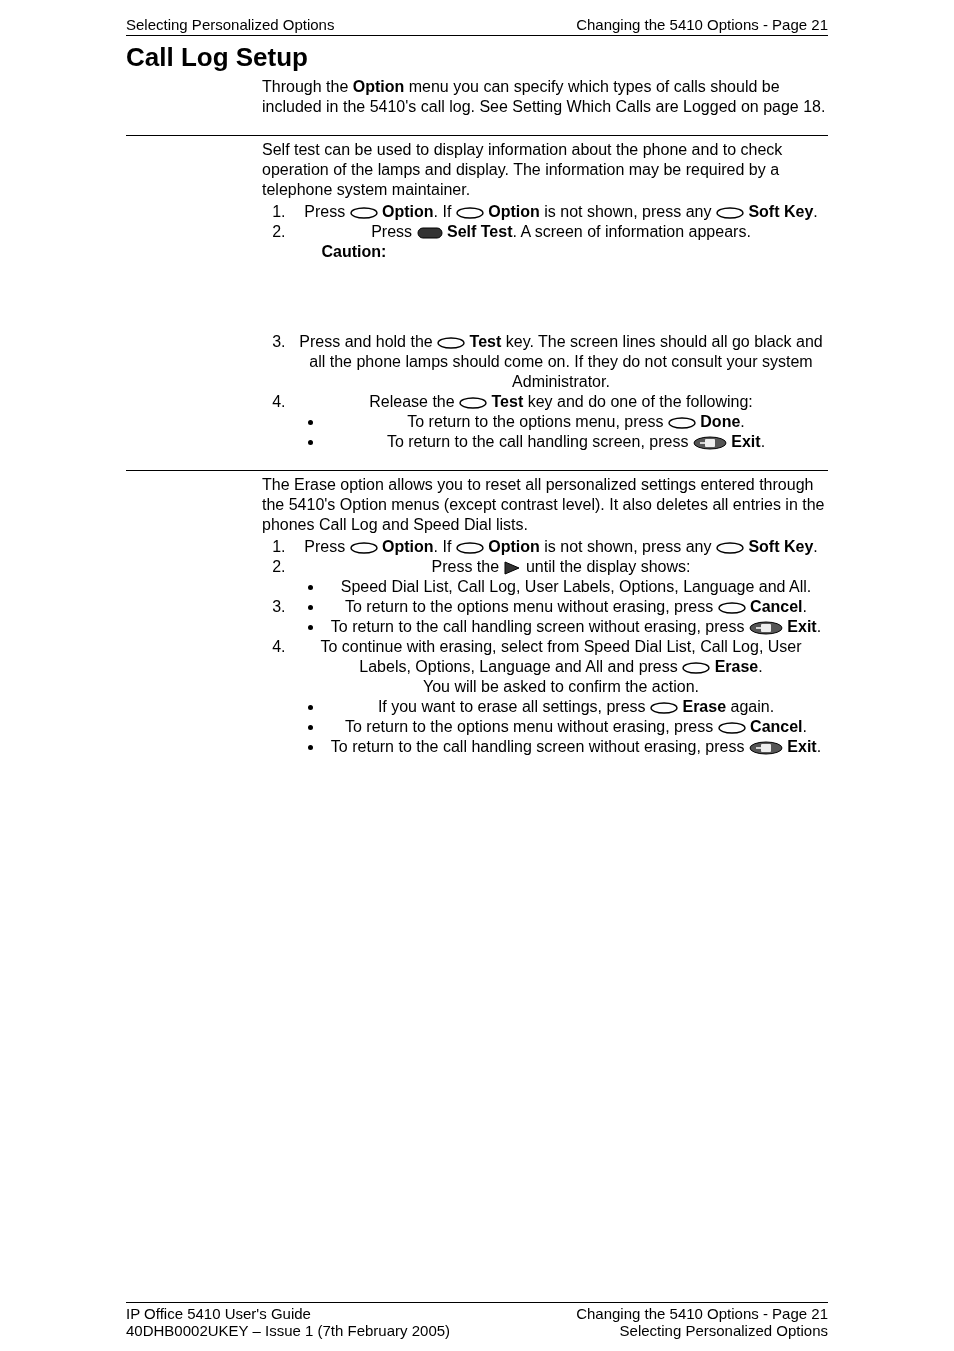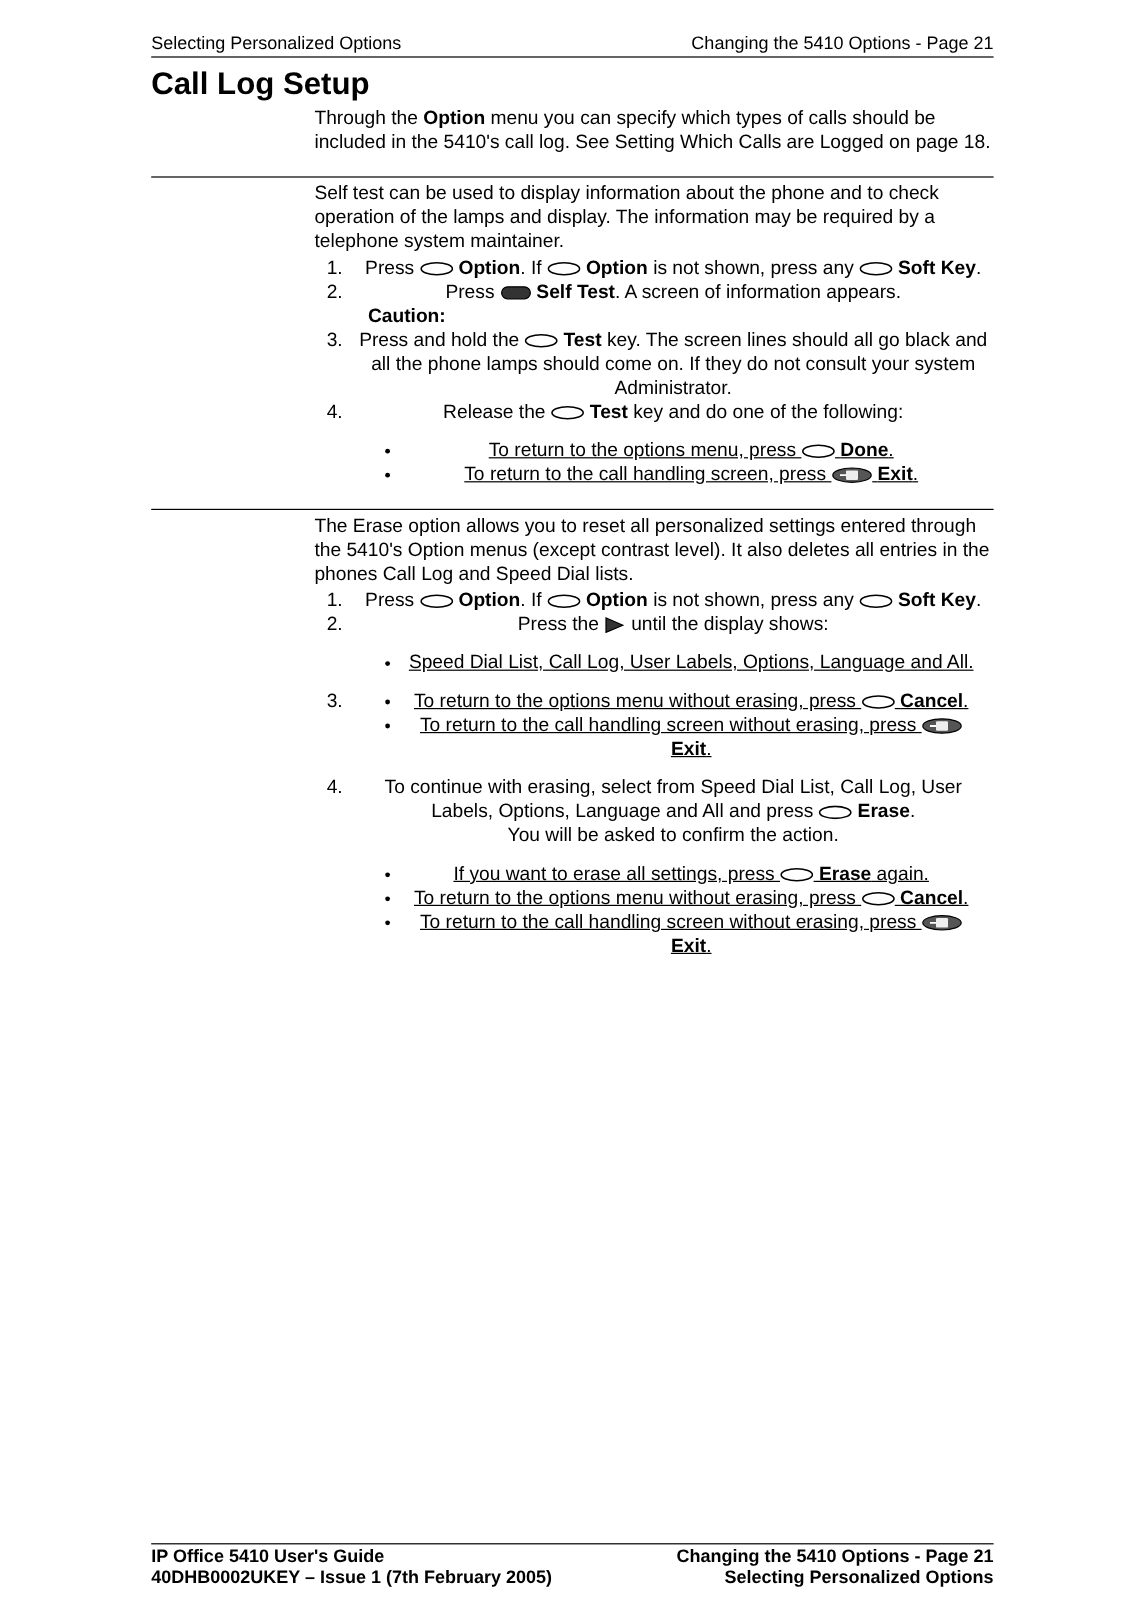--- a/index.html
+++ b/index.html
@@ -7,21 +7,21 @@
     padding: 0;
     background: #fff;
     font-family: Arial, Helvetica, sans-serif;
     color: #000;
   }
   .page {
     width: 830px;
     min-height: 1351px;
     margin: 0 auto;
     position: relative;
-    padding: 28px 64px 0 64px;
+    padding: 16px 64px 0 64px;
     box-sizing: border-box;
   }
   .hdrline {
     display: flex;
     justify-content: space-between;
     font-size: 15px;
   }
   .hdrline .right { text-align: right; }
   .rule {
     border: none;
@@ -42,37 +42,36 @@
   ol.steps {
     margin: 0;
     padding-left: 0;
     list-style-position: outside;
     text-align: center;
   }
   ol.steps > li {
     margin-left: 28px;
     padding-left: 4px;
   }
-  .caution-row { display: flex; margin-left: 0; }
+  .caution-row { display: flex; margin-left: 15px; flex-direction: column; }
   .caution-label { font-weight: bold; width: 90px; flex: 0 0 90px; }
   ul.bul {
-    margin: 12px;
+    margin: 0;
     padding-left: 30px;
     list-style: disc;
-    text-decoration: underline;
   }
   ul.bul li { margin: 0; }
   .section-sep {
     border: none;
     border-top: 1.3px solid #000;
     margin: 18px 0 4px 0;
   }
   .footer {
     position: absolute;
-    left: 64px; right: 64px; bottom: 28px; font-weight: bold;
+    left: 64px; right: 64px; bottom: 12px;
   }
   .footer .rule { margin: 0 0 2px 0; }
   .ftrline {
     display: flex;
     justify-content: space-between;
     font-size: 15px;
   }
   .b { font-weight: bold; }
   svg.glyph { vertical-align: middle; }
 </style>

